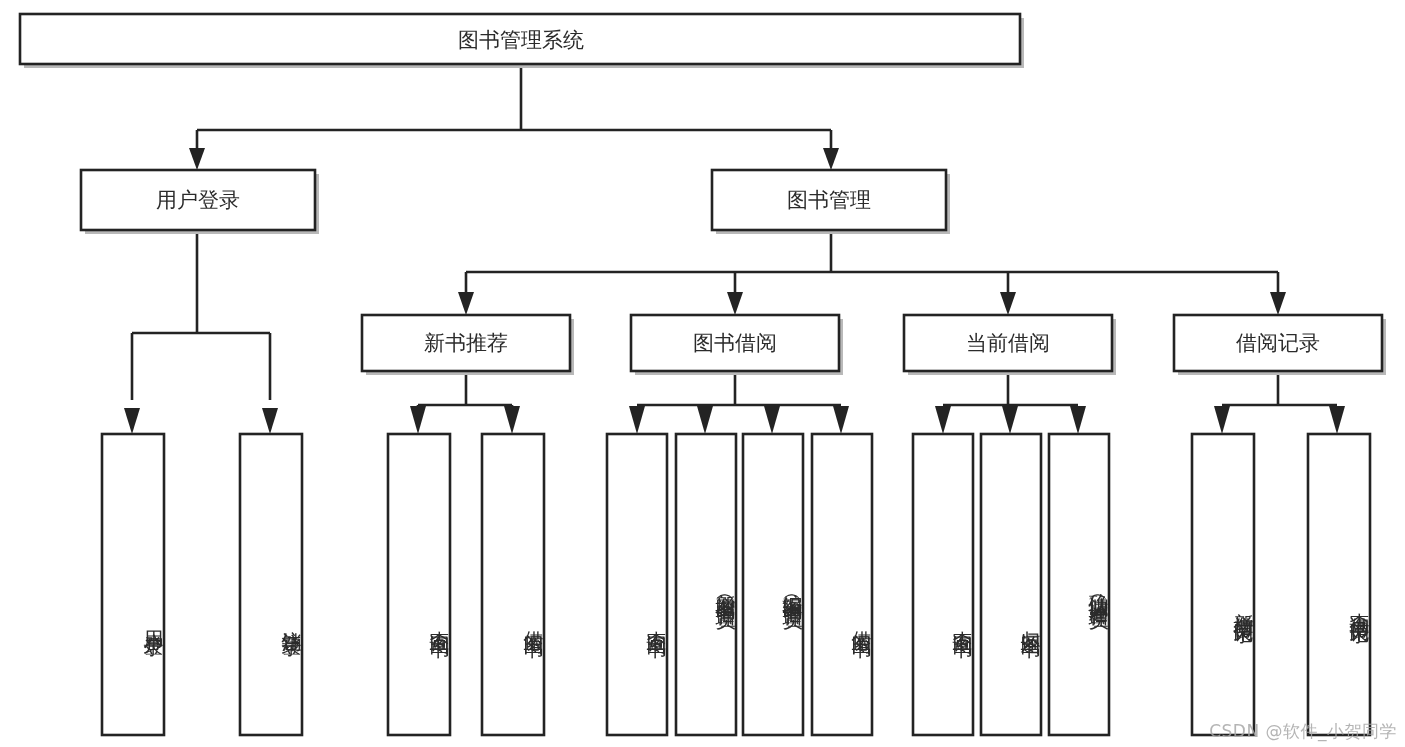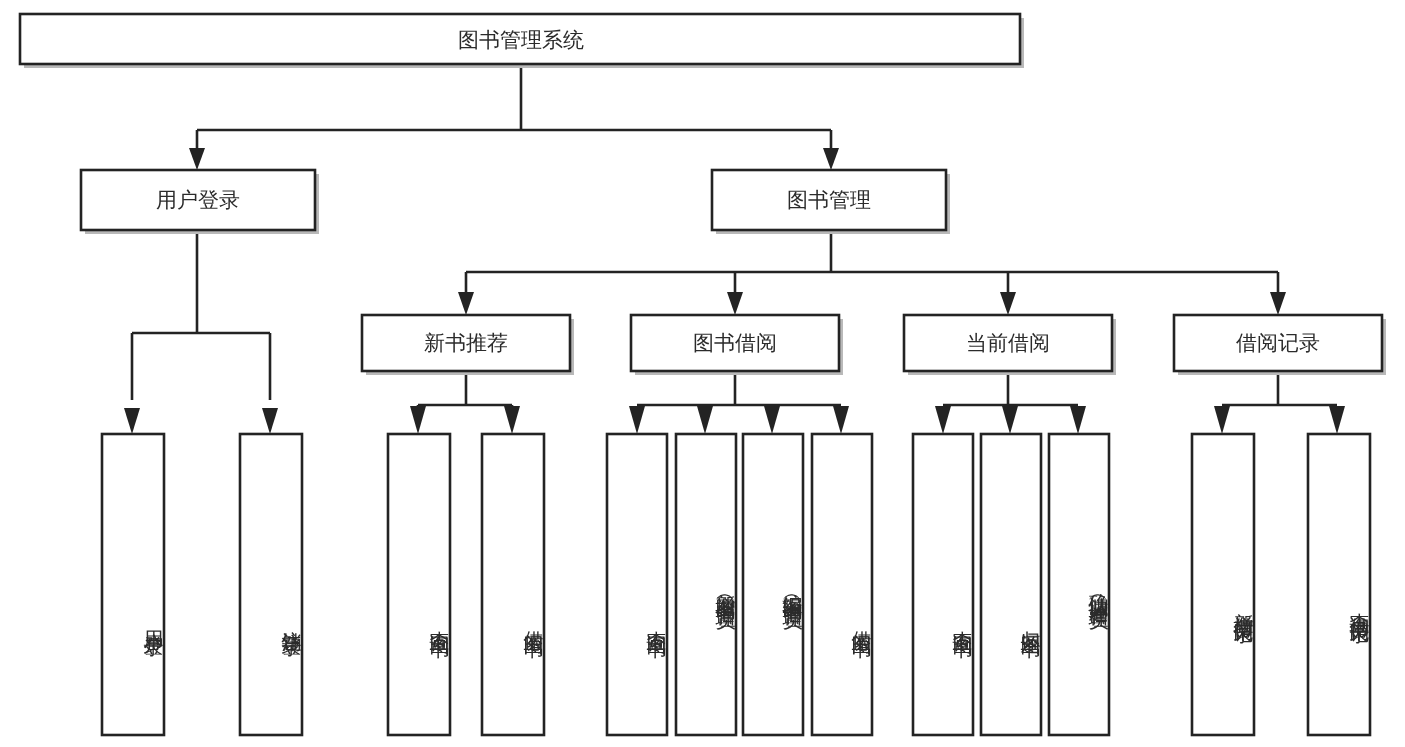--- a/index.html
+++ b/index.html
@@ -235,14 +235,15 @@
   <div class="leaf-label-wrap" style="left:743px; top:444px; width:60px; height:291px;">编辑图书（管理员）</div>
   <div class="leaf-label-wrap" style="left:812px; top:504px; width:60px; height:231px;">借阅图书</div>
 
   <div class="leaf-label-wrap" style="left:913px; top:504px; width:60px; height:231px;">查询图书</div>
   <div class="leaf-label-wrap" style="left:981px; top:504px; width:60px; height:231px;">归还图书</div>
   <div class="leaf-label-wrap" style="left:1049px; top:444px; width:60px; height:291px;">确认归还（管理员）</div>
 
   <div class="leaf-label-wrap" style="left:1192px; top:474px; width:62px; height:261px;">新增借阅记录</div>
   <div class="leaf-label-wrap" style="left:1308px; top:474px; width:62px; height:261px;">查询借阅记录</div>
 
+  <div class="watermark">CSDN @软件_小贺同学</div>
 
 </div>
 
 </body></html>

